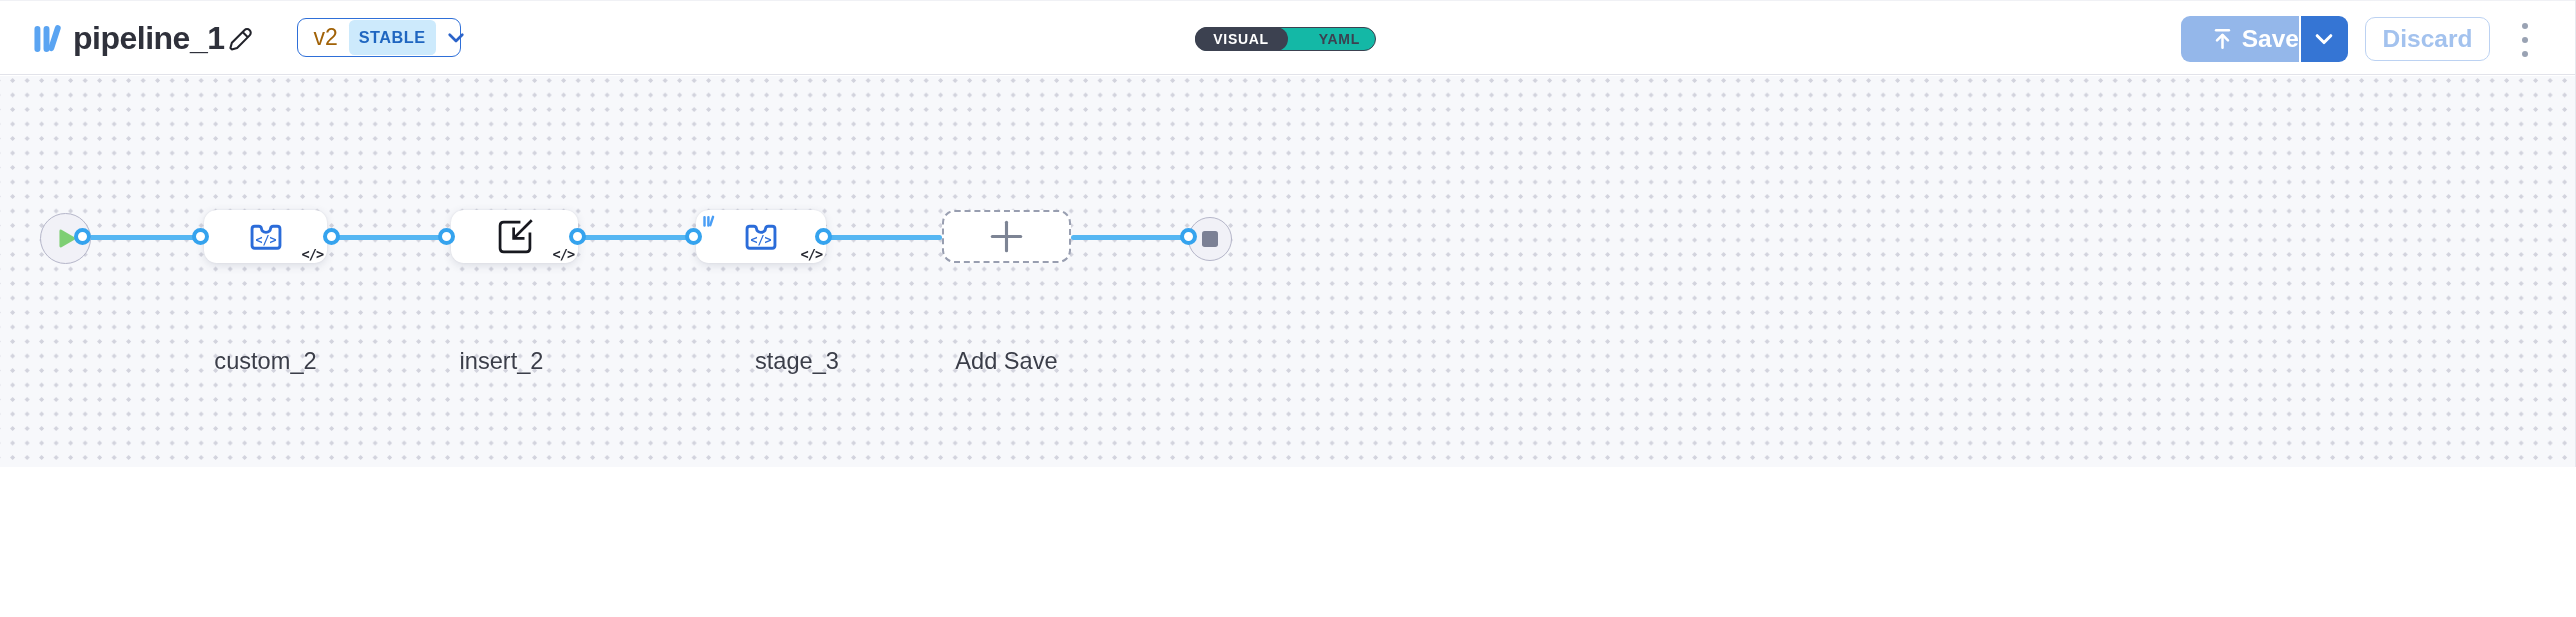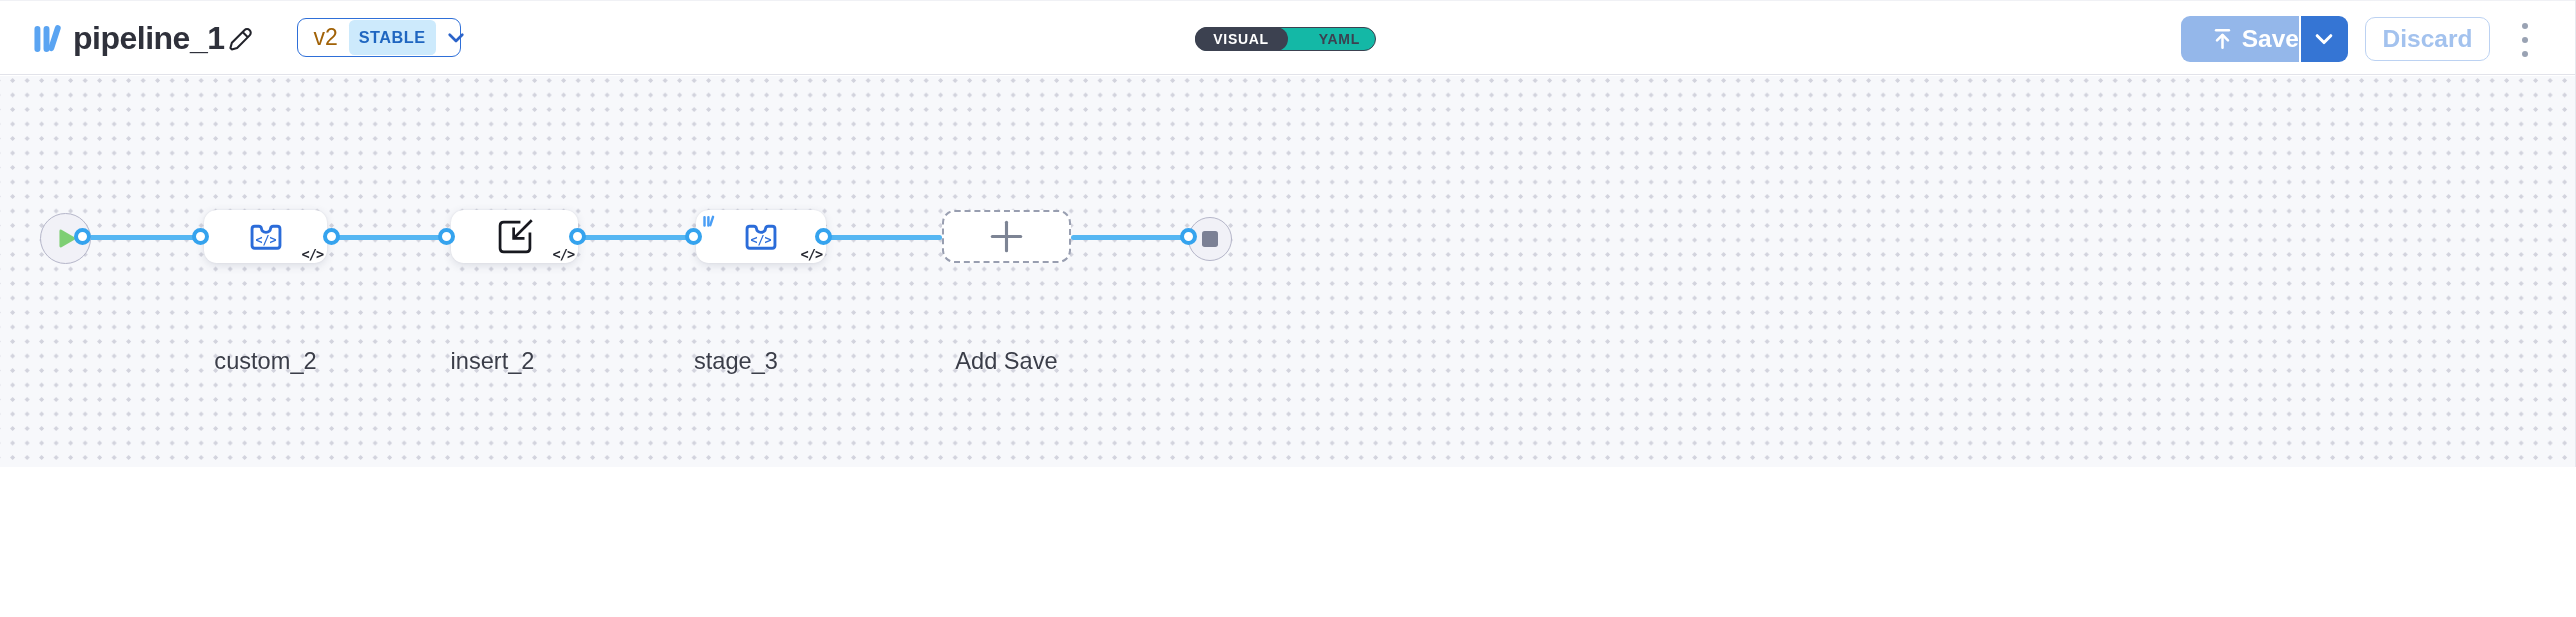--- a/index.html
+++ b/index.html
@@ -65,22 +65,22 @@
   .node-add { left:942px; width:129px; background:#fff; box-shadow:none;
               border:2.7px dashed #989eb0; border-radius:12.7px; }
 
   .code-badge { position:absolute; right:3.6px; bottom:0.9px; font-family:"DejaVu Sans Mono", monospace;
                 font-size:13.6px; font-weight:700; letter-spacing:-0.9px; color:#262831; }
   .lib-badge { position:absolute; left:7.3px; top:4.5px; }
 
   .stage-label { position:absolute; top:224px; font-size:23.6px; color:#3b3e49;
                  text-align:center; z-index:2;margin-top:48px; }
   .lbl-custom { left:204px; width:123px; }
-  .lbl-insert { left:429px; width:127px; }
-  .lbl-stage  { left:671px; width:130px; }
+  .lbl-insert { left:438px; width:127px; }
+  .lbl-stage  { left:732px; width:130px; }
   .lbl-add    { left:942px; width:129px; }
 
   .endpoint { position:absolute; border-radius:50%; background:#f1f1f7; border:1.4px solid #b5b6c9;
               display:flex; align-items:center; justify-content:center; z-index:2; }
   .start-node { left:40px; top:137px; width:51px; height:51px; }
   .end-node { left:1188px; top:141px; width:44px; height:44px; }
   .stop-square { width:16.3px; height:16.3px; background:#7c8195; border-radius:2.7px; }
 </style>
 </head>
 <body>

